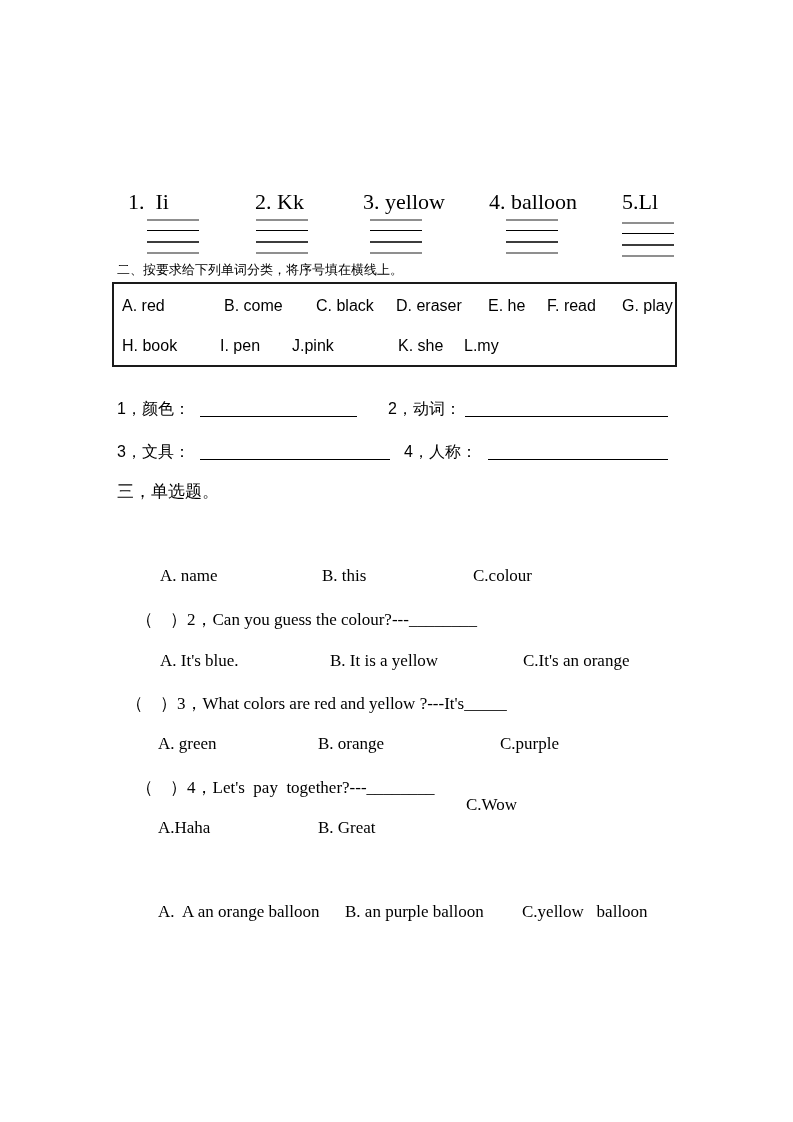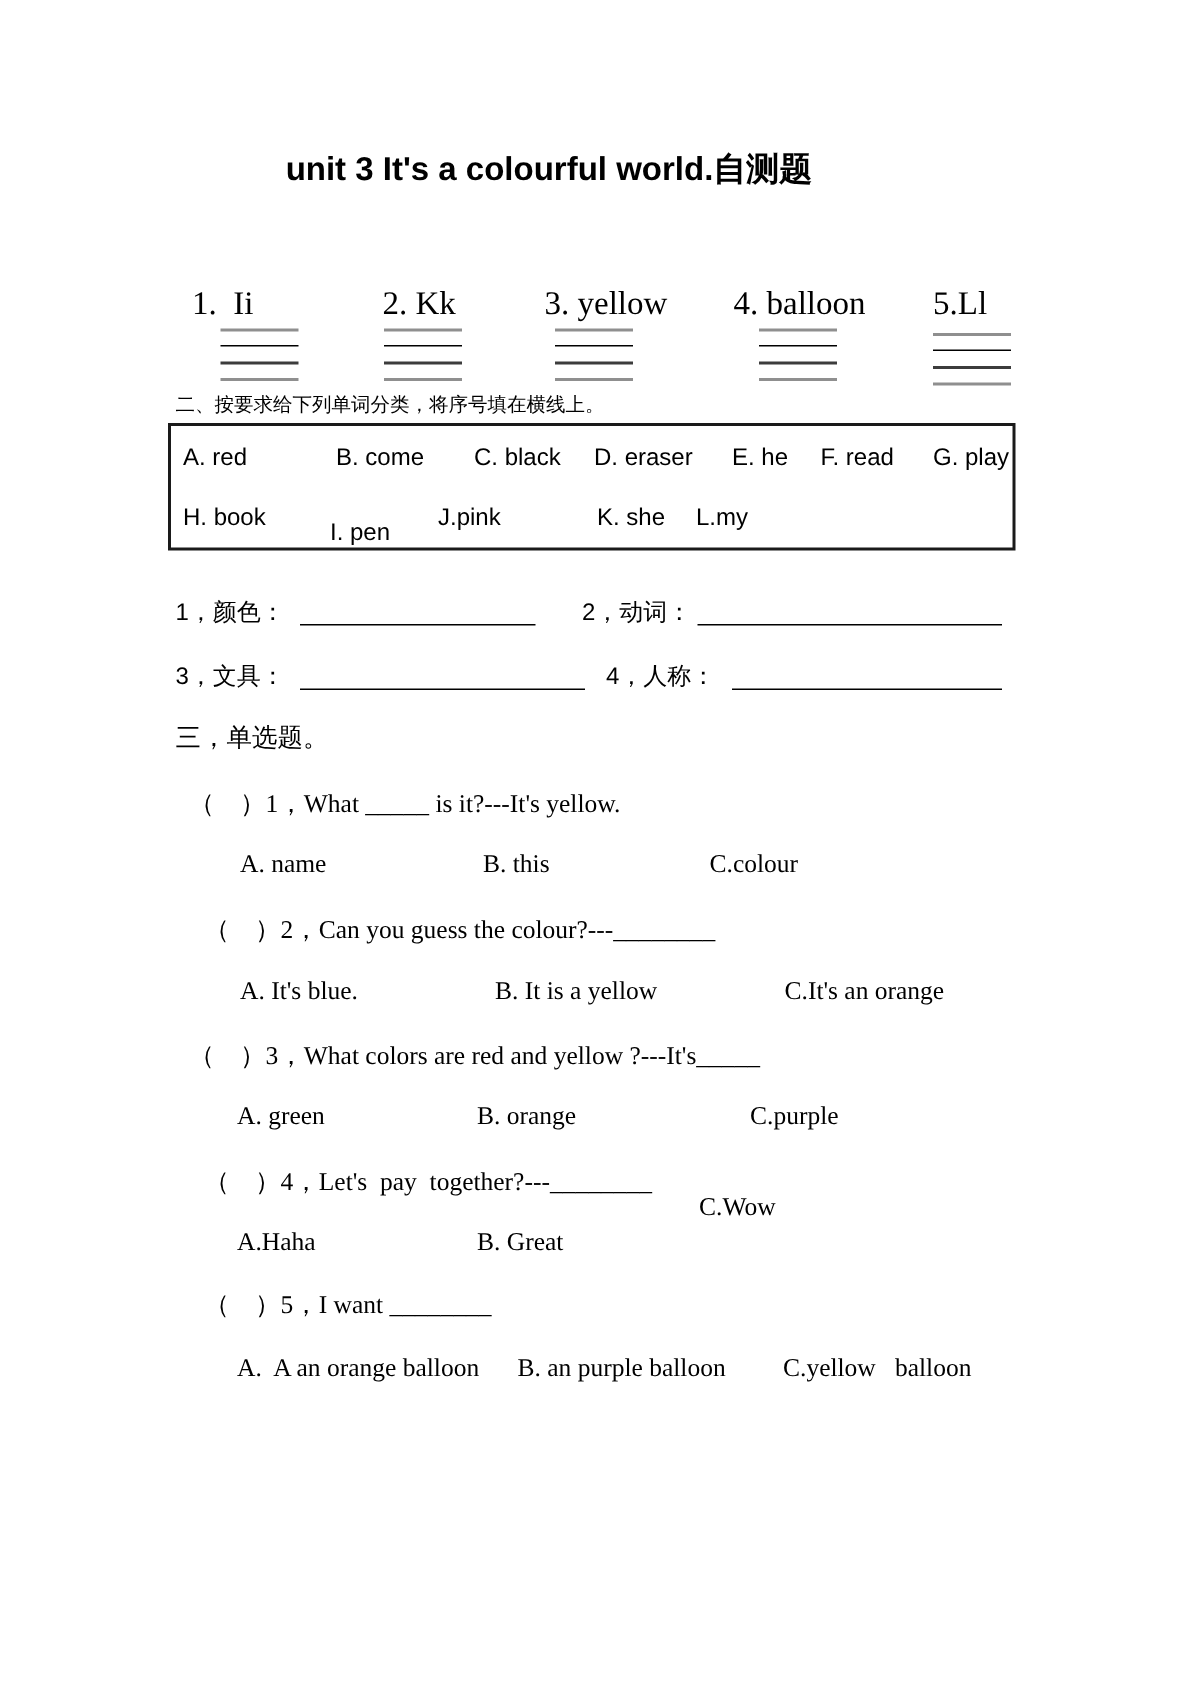--- a/index.html
+++ b/index.html
@@ -42,21 +42,20 @@
   .blank{position:absolute;height:0;border-bottom:1px solid #000;}
 
   .question{font-size:17px;line-height:21px;}
   .option{font-size:17px;line-height:21px;}
 </style>
 </head>
 <body>
 
 <div class="page">
 
-  <div class="abs title">unit 3 It's a colourful world.自测题</div>
 
 
   <span class="abs copy-item" style="left:128px;top:191px;">1.  Ii</span>
   <span class="abs copy-item" style="left:255px;top:191px;">2. Kk</span>
   <span class="abs copy-item" style="left:363px;top:191px;">3. yellow</span>
   <span class="abs copy-item" style="left:489px;top:191px;">4. balloon</span>
   <span class="abs copy-item" style="left:622px;top:191px;">5.Ll</span>
 
   <div class="fourline" style="left:147px;top:219px;">
     <span class="ln ln1"></span>
@@ -93,56 +92,54 @@
 
   <div class="word-box">
     <span class="word" style="left:8px;top:12px;">A. red</span>
     <span class="word" style="left:110px;top:12px;">B. come</span>
     <span class="word" style="left:202px;top:12px;">C. black</span>
     <span class="word" style="left:282px;top:12px;">D. eraser</span>
     <span class="word" style="left:374px;top:12px;">E. he</span>
     <span class="word" style="left:433px;top:12px;">F. read</span>
     <span class="word" style="left:508px;top:12px;">G. play</span>
     <span class="word" style="left:8px;top:52px;">H. book</span>
-    <span class="word" style="left:106px;top:62px;">I. pen</span>
+    <span class="word" style="left:106px;top:52px;">I. pen</span>
     <span class="word" style="left:178px;top:52px;">J.pink</span>
     <span class="word" style="left:284px;top:52px;">K. she</span>
     <span class="word" style="left:350px;top:52px;">L.my</span>
   </div>
 
   <span class="abs cat-label" style="left:117px;top:399px;">1，颜色：</span>
   <div class="blank" style="left:200px;top:416px;width:157px;"></div>
   <span class="abs cat-label" style="left:388px;top:399px;">2，动词：</span>
   <div class="blank" style="left:465px;top:416px;width:203px;"></div>
 
   <span class="abs cat-label" style="left:117px;top:442px;">3，文具：</span>
   <div class="blank" style="left:200px;top:459px;width:190px;"></div>
   <span class="abs cat-label" style="left:404px;top:442px;">4，人称：</span>
   <div class="blank" style="left:488px;top:459px;width:180px;"></div>
 
   <div class="abs serif s-heading" style="left:117px;top:481px;">三，单选题。</div>
 
-  <div class="abs question" style="left:126px;top:525px;">（　）1，What _____ is it?---It's yellow.</div>
   <span class="abs option" style="left:160px;top:565px;">A. name</span>
   <span class="abs option" style="left:322px;top:565px;">B. this</span>
   <span class="abs option" style="left:473px;top:565px;">C.colour</span>
 
   <div class="abs question" style="left:136px;top:609px;">（　）2，Can you guess the colour?---________</div>
   <span class="abs option" style="left:160px;top:650px;">A. It's blue.</span>
   <span class="abs option" style="left:330px;top:650px;">B. It is a yellow</span>
   <span class="abs option" style="left:523px;top:650px;">C.It's an orange</span>
 
   <div class="abs question" style="left:126px;top:693px;">（　）3，What colors are red and yellow ?---It's_____</div>
   <span class="abs option" style="left:158px;top:733px;">A. green</span>
   <span class="abs option" style="left:318px;top:733px;">B. orange</span>
   <span class="abs option" style="left:500px;top:733px;">C.purple</span>
 
   <div class="abs question" style="left:136px;top:777px;">（　）4，Let's  pay  together?---________</div>
   <span class="abs option" style="left:158px;top:817px;">A.Haha</span>
   <span class="abs option" style="left:318px;top:817px;">B. Great</span>
   <span class="abs option" style="left:466px;top:794px;">C.Wow</span>
 
-  <div class="abs question" style="left:136px;top:859px;">（　）5，I want ________</div>
   <span class="abs option" style="left:158px;top:901px;">A.  A an orange balloon</span>
   <span class="abs option" style="left:345px;top:901px;">B. an purple balloon</span>
   <span class="abs option" style="left:522px;top:901px;text-align:right;">C.yellow   balloon</span>
 
 </div>
 
 </body></html>

